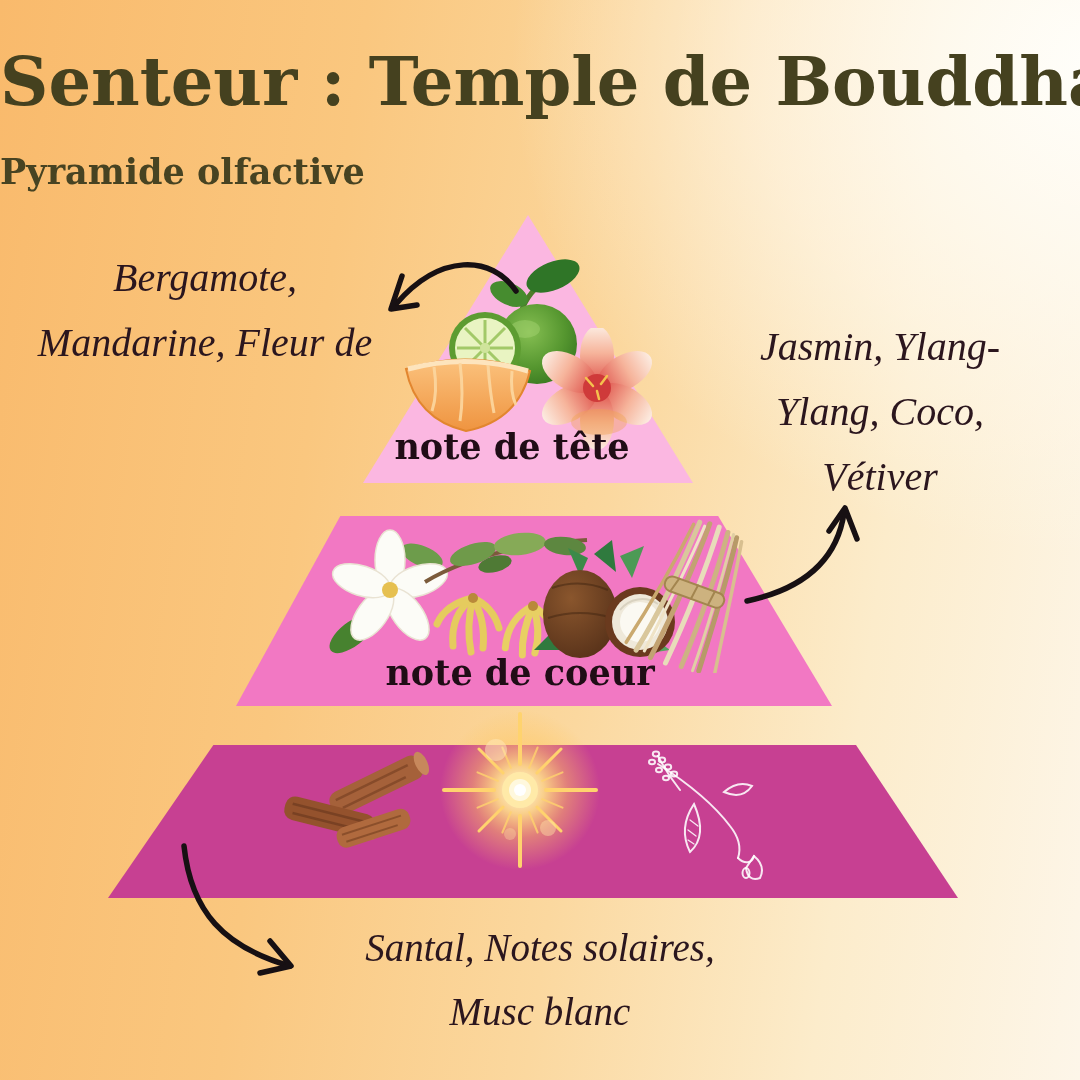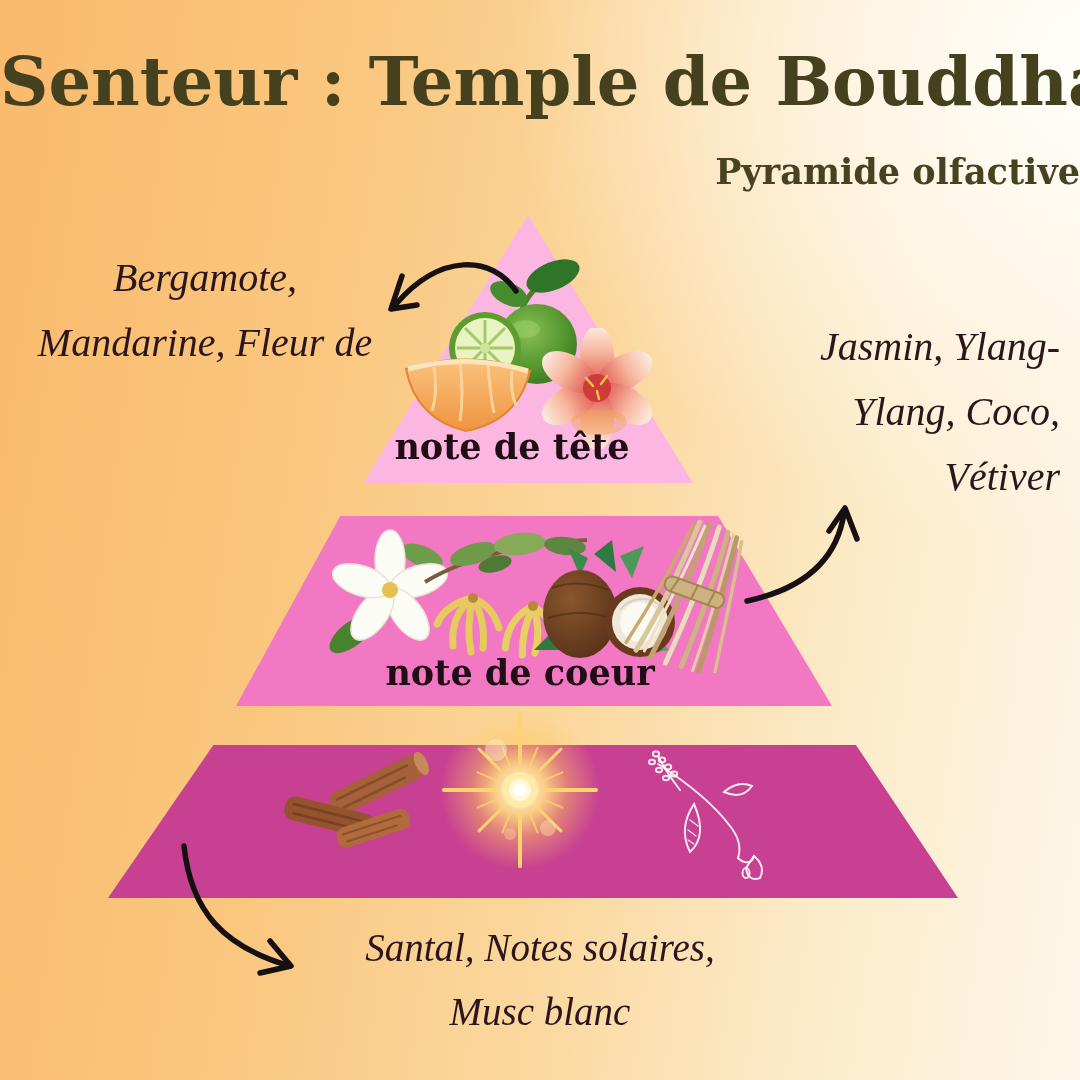--- a/index.html
+++ b/index.html
@@ -5,38 +5,38 @@
   html,body{margin:0;padding:0;background:#efe6d6;}
   .canvas{
     position:relative;width:1080px;height:1080px;overflow:hidden;
     font-family:"DejaVu Serif",serif;
     background:
       radial-gradient(ellipse 820px 680px at 102% 6%, rgba(255,255,252,.95) 0%, rgba(255,250,240,.55) 42%, rgba(255,248,236,0) 72%),
       linear-gradient(98deg,#f9ba6c 0%,#fac77f 30%,#fbd89f 55%,#fceccb 78%,#fdf6e9 100%);
   }
   .title{position:absolute;top:42px;left:0;width:100%;margin:0;text-align:center;
     font-size:67px;font-weight:700;color:#45411f;white-space:nowrap;}
-  .subtitle{position:absolute;top:151px;left:0;width:100%;margin:0;text-align:right;
+  .subtitle{position:absolute;top:151px;left:0;width:100%;margin:0;text-align:left;
     font-size:35px;font-weight:700;color:#474322;}
   .level{position:absolute;}
   .level-top{left:363px;top:215px;width:330px;height:268px;background:#fbb7e1;
     clip-path:polygon(50% 0,100% 100%,0 100%);}
   .level-coeur{left:236px;top:516px;width:596px;height:190px;background:#f278c3;
     clip-path:polygon(17.5% 0,80.9% 0,100% 100%,0 100%);}
   .level-fond{left:108px;top:745px;width:850px;height:153px;background:#c74092;
     clip-path:polygon(12.4% 0,88% 0,100% 100%,0 100%);}
   .band-label{position:absolute;text-align:center;font-weight:700;font-size:35px;color:#200d16;white-space:nowrap;}
   .label-top{left:347px;top:426px;width:330px;}
   .label-coeur{left:320px;top:652px;width:400px;}
   .label-fond{left:345px;top:837px;width:400px;}
   .script{position:absolute;font-family:Liberation Serif, serif;font-style:italic;
     color:#2b161e;text-align:center;font-size:40px;line-height:65px;}
   .script .line{white-space:nowrap;}
   .script-top{left:5px;top:245px;width:400px;}
-  .script-coeur{left:700px;top:314px;width:360px;text-align:right;}
+  .script-coeur{left:700px;top:314px;width:360px;}
   .script-fond{left:250px;top:916px;width:580px;line-height:64px;font-size:39px;}
   .icon{position:absolute;}
   .arrows{position:absolute;left:0;top:0;width:1080px;height:1080px;pointer-events:none;}
 </style>
 </head>
 <body>
 
 <div class="canvas">
 
   <h1 class="title">Senteur : Temple de Bouddha</h1>

